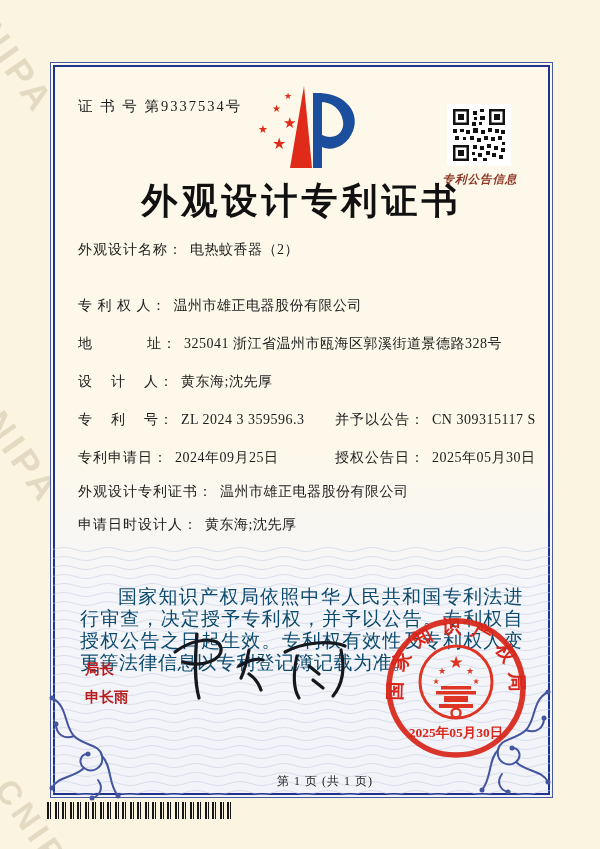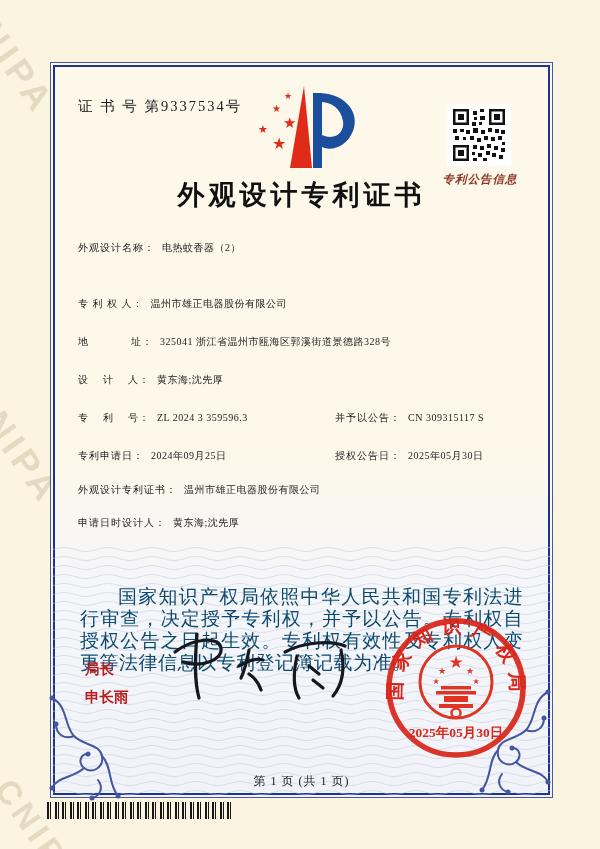--- a/index.html
+++ b/index.html
@@ -34,42 +34,42 @@
   .logo{position:absolute;left:246px;top:84px;width:118px;height:92px;}
   .logo .star{position:absolute;color:#e02b1a;line-height:1;font-family:"DejaVu Sans",sans-serif;}
   .qr-wrap{position:absolute;left:447px;top:104px;width:64px;height:62px;background:#fff;}
   .qr-wrap svg{position:absolute;left:6px;top:5px;}
   .qr-caption{
     position:absolute;left:432px;top:172px;width:96px;text-align:center;
     font-size:11.5px;font-style:italic;color:#8e3524;font-weight:bold;letter-spacing:1px;
   }
   .title{
     position:absolute;left:50px;top:177px;width:503px;text-align:center;
-    font-size:27px;font-weight:bold;letter-spacing:4px;color:#111;
-  }
-  
-  .row{position:absolute;left:78px;font-size:10px;white-space:nowrap;}
+    font-size:36px;font-weight:bold;letter-spacing:4px;color:#111;
+  }
+  
+  .row{position:absolute;left:78px;font-size:14px;white-space:nowrap;}
   .row .lbl{white-space:pre;letter-spacing:1px;}
   .row .val{margin-left:7px;letter-spacing:.5px;}
   .row.col2{left:335px;}
   
   .statement{
     position:absolute;left:80px;top:567px;width:443px;
     font-size:19px;line-height:22px;text-indent:2em;
     text-align:justify;letter-spacing:.5px;color:#0c4a6e;
   }
   
   .sig-block{position:absolute;left:85px;top:660px;font-family:"Liberation Sans","DejaVu Sans",sans-serif;font-size:14.5px;font-weight:bold;color:#b91c1c;}
   .sig-block div{margin-bottom:9px;}
   .sig-script{position:absolute;left:145px;top:622px;}
   
   .seal{position:absolute;left:384px;top:616px;width:144px;height:144px;}
   
   .footer-page{
-    position:absolute;left:50px;top:773px;width:503px;text-align:center;
+    position:absolute;left:50px;top:773px;width:550px;text-align:center;
     font-size:12px;letter-spacing:1px;
   }
   .barcode{
     position:absolute;left:47px;top:802px;width:186px;height:17px;
     background:repeating-linear-gradient(90deg,
       #161616 0 2px,#fbf4e0 2px 3px,
       #161616 3px 4px,#fbf4e0 4px 8px,
       #161616 8px 10px,#fbf4e0 10px 11px,
       #161616 11px 12px,#fbf4e0 12px 15px);
   }

